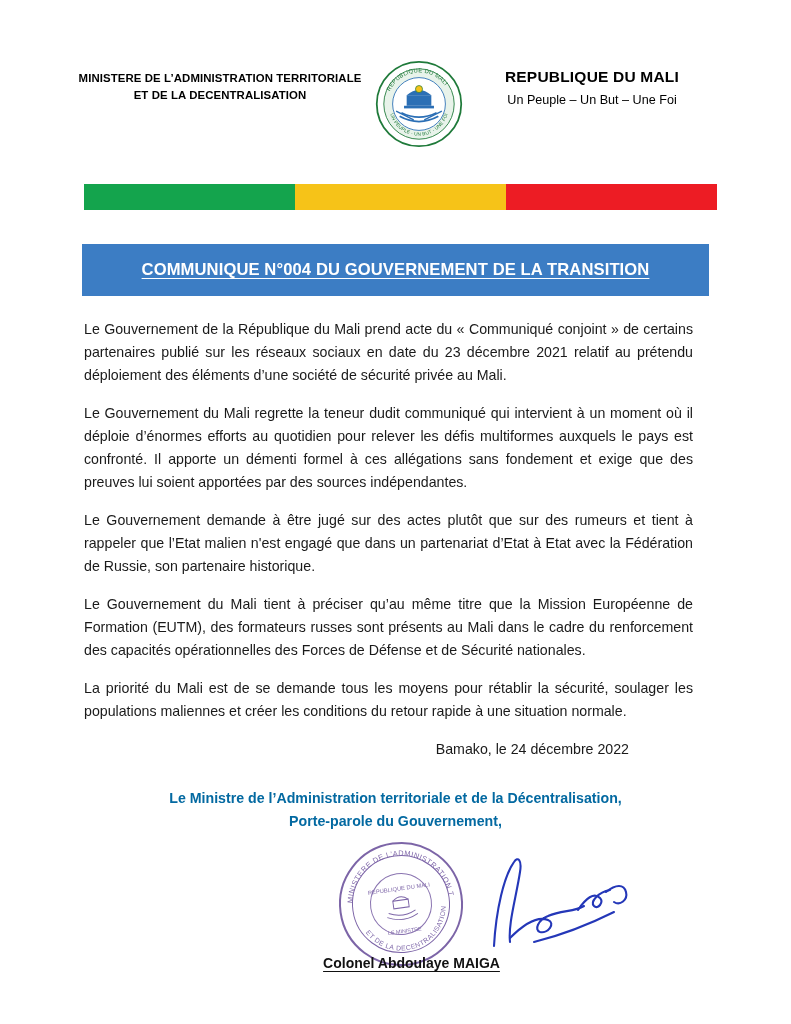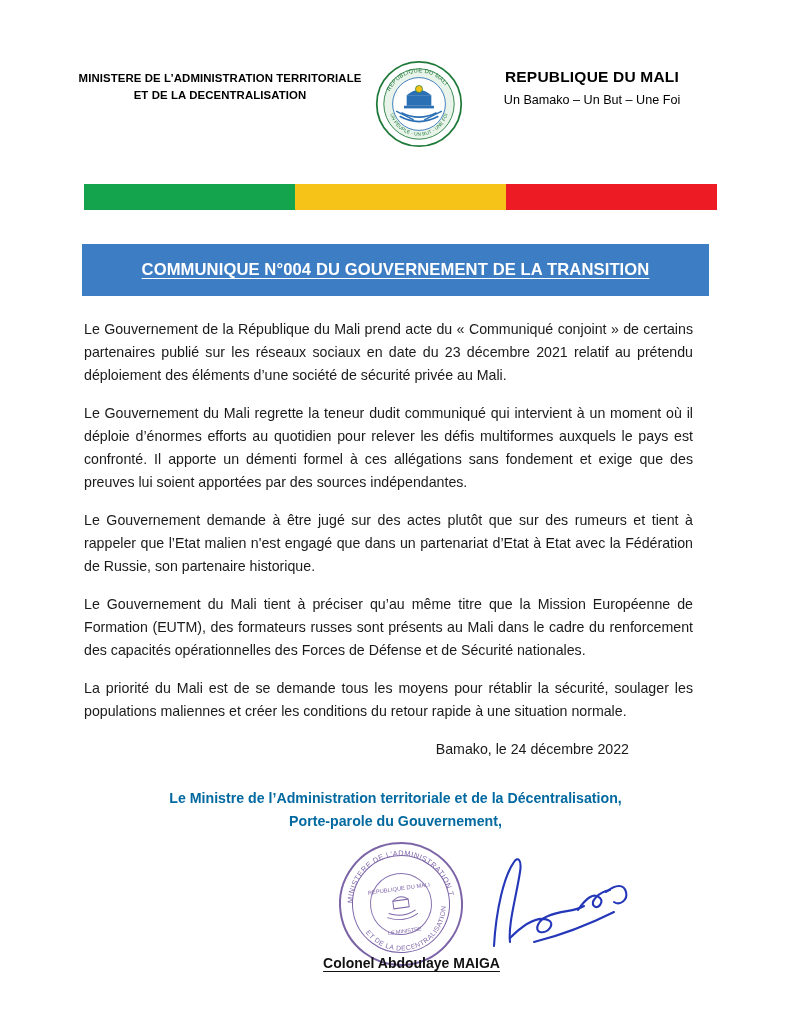--- a/index.html
+++ b/index.html
@@ -231,21 +231,21 @@
           </text>
           <text font-size="5.4" font-family="Liberation Sans, sans-serif" fill="#1f7a3a" letter-spacing="0.2">
             <textPath href="#arcBot" startOffset="9%">UN PEUPLE - UN BUT - UNE FOI</textPath>
           </text>
         </svg>
       </div>
     </div>
 
     <div class="republic">
       <div class="r-title">REPUBLIQUE DU MALI</div>
-      <div class="r-motto">Un Bamako – Un But – Une Foi</div>
+      <div class="r-motto">Un Peuple – Un But – Une Foi</div>
     </div>
   </div>
 
   <div class="flagbar">
     <div class="flag-green" style="background: rgb(20, 164, 77);"></div>
     <div class="flag-yellow" style="background: rgb(246, 195, 24);"></div>
     <div class="flag-red" style="background: rgb(237, 28, 36);"></div>
   </div>
 
   <div class="banner" style="background: rgb(60, 125, 196);">

